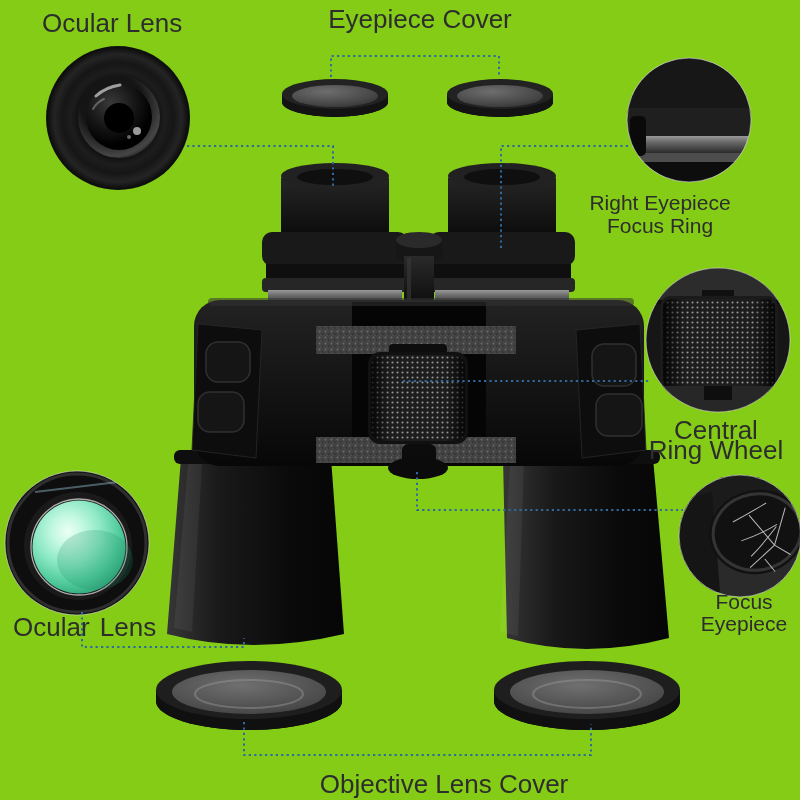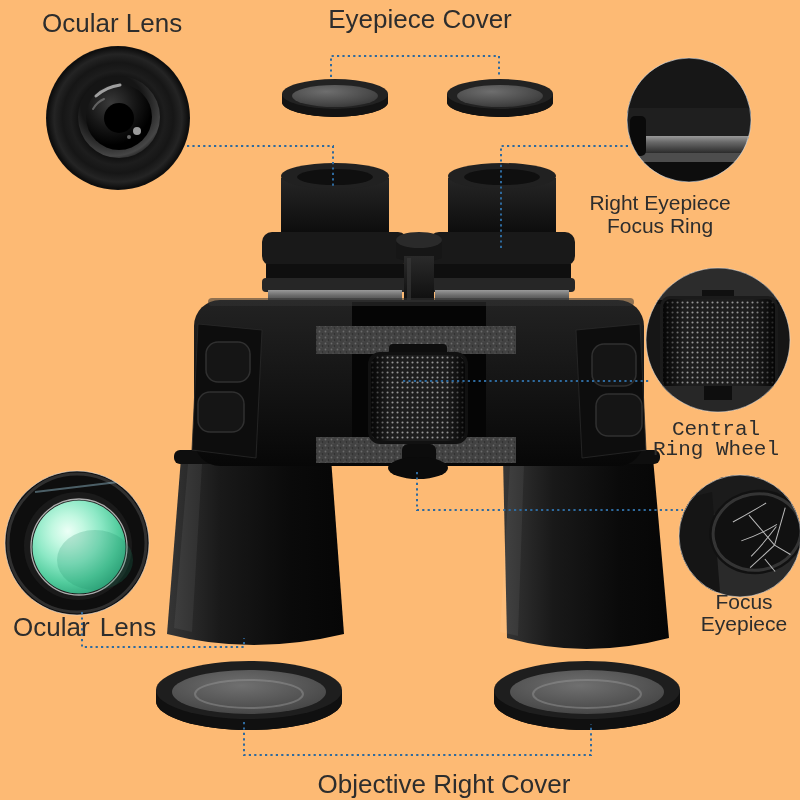--- a/index.html
+++ b/index.html
@@ -1,26 +1,26 @@
 <!DOCTYPE html>
 <html><head>
 <meta charset="utf-8">
 <style>
   html,body { margin:0; padding:0; background:#ffffff; }
   #canvas {
-    position:relative; width:800px; height:800px; background:#fdba74;
+    position:relative; width:800px; height:800px; background:#84cc16;
     font-family:"Liberation Sans", sans-serif; overflow:hidden;
   }
   #scene { position:absolute; left:0; top:0; }
   .lbl { position:absolute; color:#2d2d2d; white-space:nowrap; }
   .lbl.center { transform:translateX(-50%); text-align:center; }
   #lbl-ocular-top      { left:42px;  top:8px;   font-size:26px; }
   #lbl-eyepiece-cover  { left:420px; top:4px;   font-size:26px; }
   #lbl-right-focus     { left:660px; top:191px; font-size:21px; line-height:23px; }
-  #lbl-central         { left:716px; top:420px; font-size:21px; line-height:20px;font-family:Liberation Mono, monospace; }
+  #lbl-central         { left:716px; top:420px; font-size:26px; line-height:20px; }
   #lbl-tripod          { left:744px; top:591px; font-size:21px; line-height:22px; }
   #lbl-ocular-bottom   { left:13px;  top:612px; font-size:26px; word-spacing:3px; }
   #lbl-objective       { left:444px; top:769px; font-size:26px; }
 </style>
 </head>
 <body>
 
 <div id="canvas">
 
   <svg id="scene" width="800" height="800" viewBox="0 0 800 800" xmlns="http://www.w3.org/2000/svg">
@@ -275,14 +275,14 @@
     <div>Ring Wheel</div>
   </div>
 
   <div class="lbl center" id="lbl-tripod">
     <div>Focus</div>
     <div>Eyepiece</div>
   </div>
 
   <div class="lbl" id="lbl-ocular-bottom">Ocular Lens</div>
 
-  <div class="lbl center" id="lbl-objective">Objective Right Cover</div>
+  <div class="lbl center" id="lbl-objective">Objective Lens Cover</div>
 </div>
 
 </body></html>

